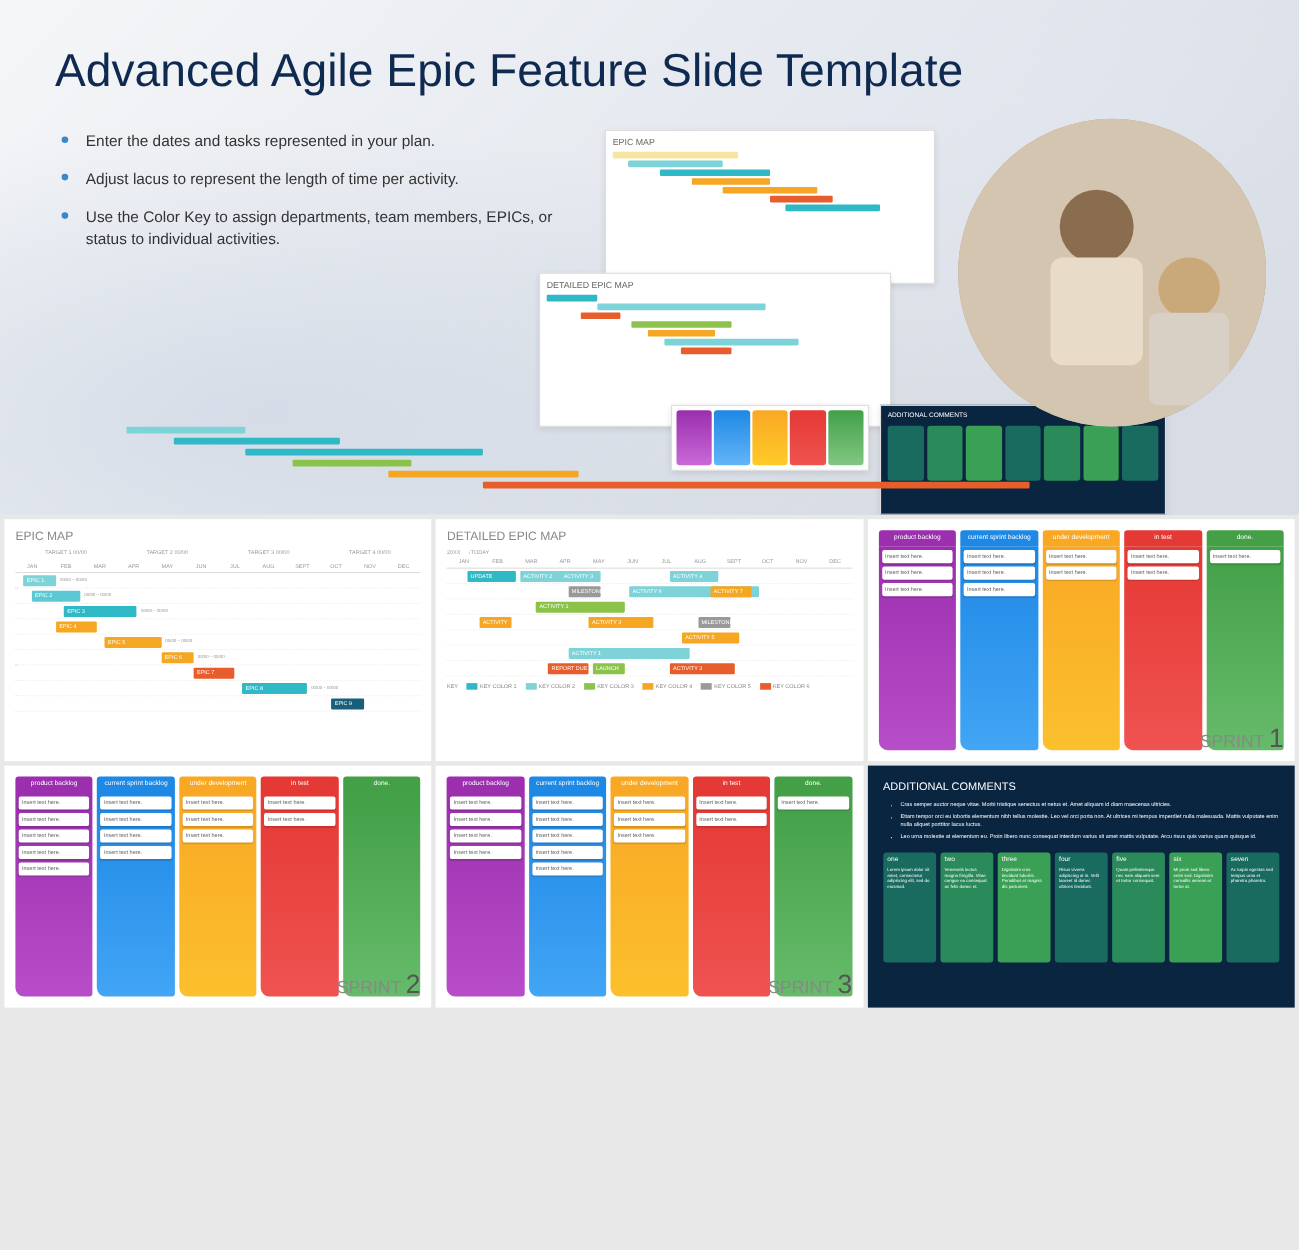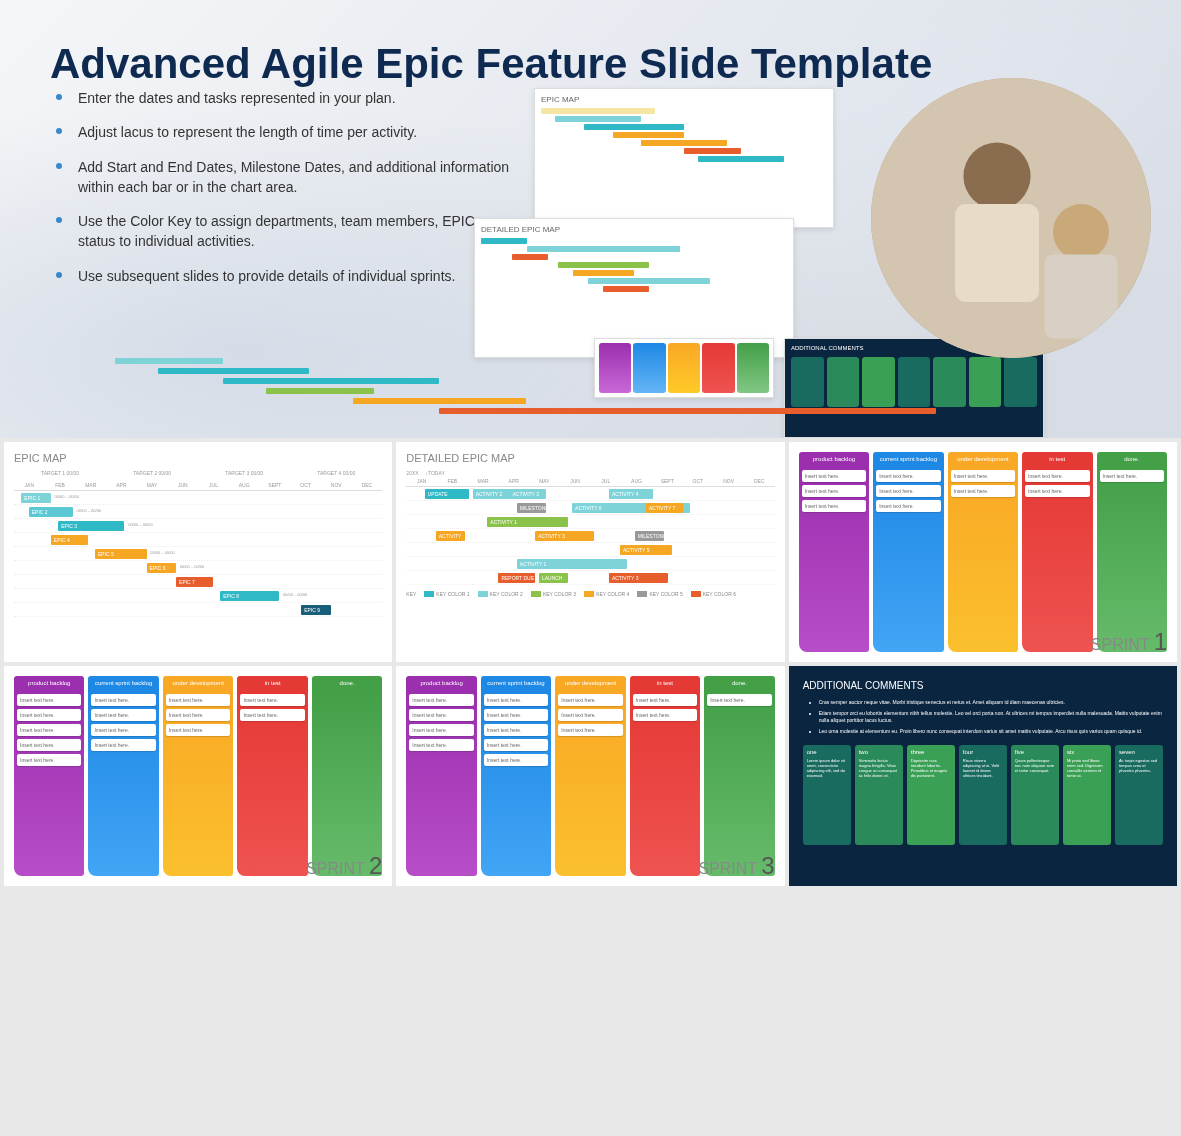--- a/index.html
+++ b/index.html
@@ -1,22 +1,22 @@
 <!DOCTYPE html>
 <html><head>
 <meta charset="utf-8">
 <style>
 *{margin:0;padding:0;box-sizing:border-box}
 body{font-family:"Century Gothic",Futura,sans-serif;background:#e8e8e8;width:1181px}
 .hero{background:linear-gradient(135deg,#f5f6f8 0%,#e8ebf0 40%,#d8dce4 80%);padding:40px 50px 30px;position:relative;overflow:hidden}
 .hero::before{content:"";position:absolute;inset:0;background:radial-gradient(ellipse at 20% 80%,rgba(200,210,225,.6) 0%,transparent 50%),radial-gradient(ellipse at 80% 20%,rgba(230,235,245,.4) 0%,transparent 50%)}
 .hero>*{position:relative;z-index:1}
-.title{color:#0f2a50;font-size:42px;font-weight:700;}
+.title{color:#0f2a50;font-size:42px;font-weight:400;margin-bottom:30px}
 .subtitle{color:#2b7dc4;font-size:30px;font-weight:400;margin-bottom:20px}
-.notes-row{display:flex;gap:24px}
+.notes-row{display:flex;gap:40px}
 .notes-list{flex:0 0 460px}
 .notes-list li{list-style:none;color:#333;font-size:14px;line-height:1.45;margin-bottom:14px;padding-left:28px;position:relative}
 .notes-list li::before{content:"";position:absolute;left:6px;top:6px;width:6px;height:6px;border-radius:50%;background:#3889cc}
 .preview{flex:1;position:relative;height:320px}
 .mini-chart{background:#fff;border:1px solid #ddd;position:absolute;box-shadow:0 2px 6px rgba(0,0,0,.1);font-size:6px;padding:6px}
 .mini-chart .mc-title{font-size:8px;color:#666;margin-bottom:4px}
 .mini-chart .bar{height:6px;margin:2px 0;border-radius:1px}
 .mc1{top:0;left:0;width:300px;height:140px}
 .mc2{top:130px;left:-60px;width:320px;height:140px}
 .mc3{top:250px;left:60px;width:180px;height:60px;display:flex;gap:2px;padding:4px}
@@ -58,23 +58,21 @@
 </style>
 </head>
 <body>
 
 <div class="hero">
   <h1 class="title">Advanced Agile Epic Feature Slide Template</h1>
   <div class="notes-row">
     <ul class="notes-list">
       <li>Enter the dates and tasks represented in your plan.</li>
       <li>Adjust lacus to represent the length of time per activity.</li>
-      <li>Add Start and End Dates, Milestone Dates, and additional information within each bar or in the chart area.</li>
       <li>Use the Color Key to assign departments, team members, EPICs, or status to individual activities.</li>
-      <li>Use subsequent slides to provide details of individual sprints.</li>
     </ul>
     <div class="preview">
       <div class="mini-chart mc1">
         <div class="mc-title">EPIC MAP</div>
         <div class="bar" style="background:#f5e6a3;width:40%"></div>
         <div class="bar" style="background:#7dd3d8;width:30%;margin-left:5%"></div>
         <div class="bar" style="background:#2fb8c5;width:35%;margin-left:15%"></div>
         <div class="bar" style="background:#f5a623;width:25%;margin-left:25%"></div>
         <div class="bar" style="background:#f5a623;width:30%;margin-left:35%"></div>
         <div class="bar" style="background:#e85d2c;width:20%;margin-left:50%"></div>

